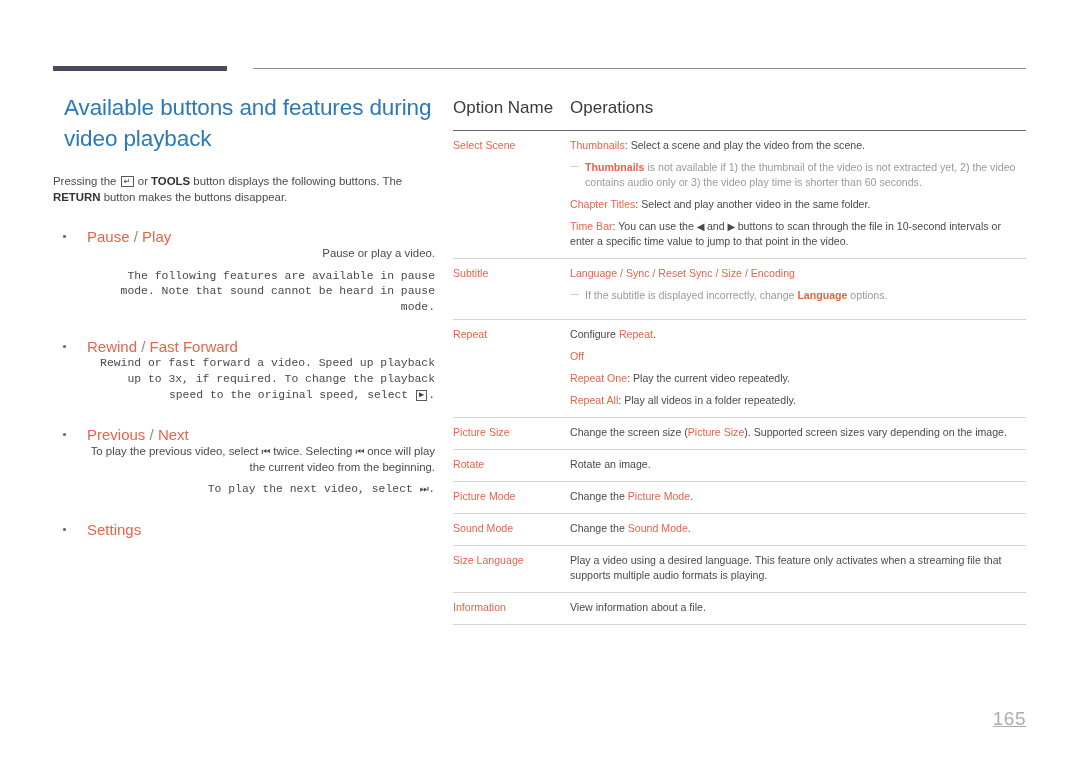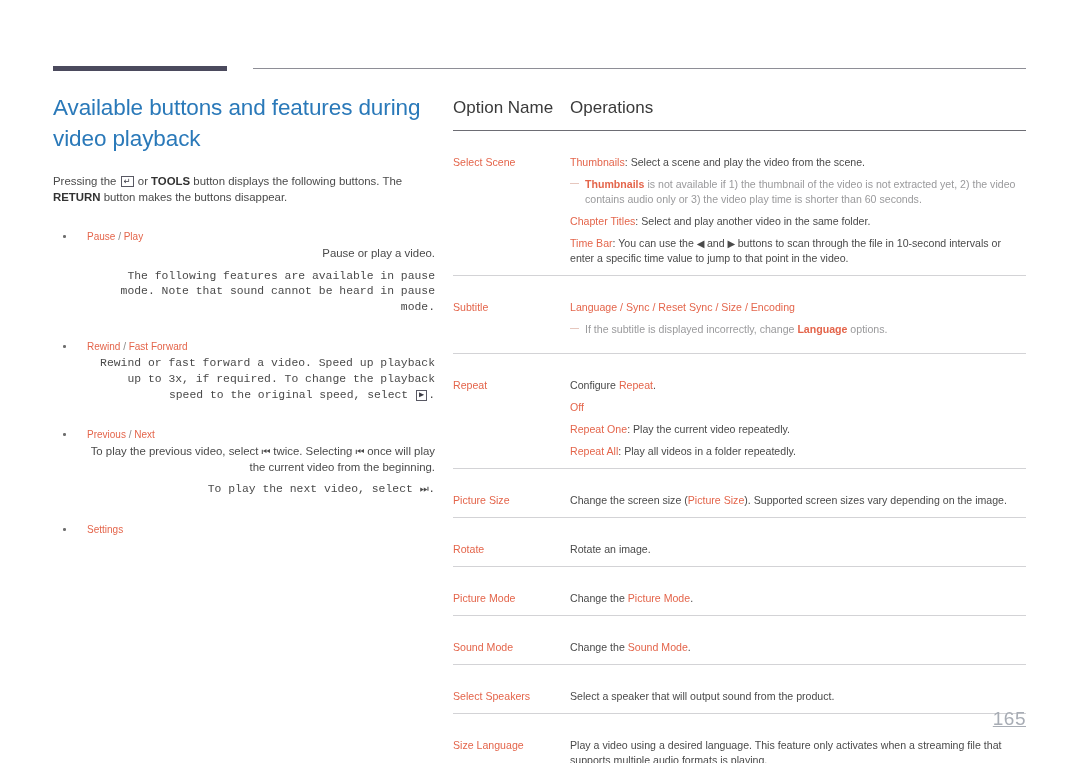--- a/index.html
+++ b/index.html
@@ -33,21 +33,21 @@
   .left-col {
     position: absolute;
     left: 53px; top: 92px;
     width: 382px;
   }
   .doc-title {
     color: #2a79b9;
     font-size: 22.5px;
     line-height: 31px;
     font-weight: normal;
-    margin: 0 0 20px 0;
+    margin: 0 0 20px 11px;
     letter-spacing: -0.1px;
   }
   .intro {
     font-size: 11.4px;
     line-height: 15.5px;
     color: #4a4a4a;
     margin: 0 0 8px 0;
     width: 350px;
   }
   .intro .bold { font-weight: bold; color: #333; }
@@ -68,21 +68,21 @@
   ul.bullets > li::before {
     content: "";
     position: absolute;
     left: 10px; top: 6px;
     width: 2.6px; height: 2.6px;
     background: #6e6e6e;
     border-radius: 50%;
   }
   .b-head {
     color: #e4654b;
-    font-size: 10px;
+    font-size: 15px;
     line-height: 16px;
     margin-bottom: 1px;
     margin-top: 24px;
   }
   .b-head .sep { color: #8a8a8a; }
   .b-body {
     font-size: 11.4px;
     line-height: 15.6px;
     color: #4a4a4a;
     margin-bottom: 7px;
@@ -111,21 +111,21 @@
     font-weight: normal;
     color: #3a3a3a;
     padding: 0 0 12px 0;
     border-bottom: 1.6px solid #6d6d74;
     vertical-align: top;
   }
   table.opt thead th.h2 { padding-left: 0; }
   table.opt tbody td {
     vertical-align: top;
     border-bottom: 1px solid #d3d3d6;
-    padding: 24px 0 9px 0;
+    padding: 7px 0 9px 0;
     font-size: 10.6px;
     line-height: 15px;
   }
   table.opt tbody td.name {
     color: #e4654b;
     padding-right: 8px;
   }
   table.opt tbody td.ops { color: #4a4a4a; }
   .ops p { margin: 0 0 7px 0; }
   .ops p:last-child { margin-bottom: 0; }
@@ -287,26 +287,20 @@
           </td>
         </tr>
 
         <tr>
           <td class="name">Sound Mode</td>
           <td class="ops">
             <p><span>Change the </span><span class="hl">Sound Mode</span><span>.</span></p>
           </td>
         </tr>
 
-        <tr>
-          <td class="name">Select Speakers</td>
-          <td class="ops">
-            <p>Select a speaker that will output sound from the product.</p>
-          </td>
-        </tr>
 
         <tr>
           <td class="name">Size Language</td>
           <td class="ops">
             <p>Play a video using a desired language. This feature only activates when a streaming file that supports multiple audio formats is playing.</p>
           </td>
         </tr>
 
         <tr>
           <td class="name">Information</td>

